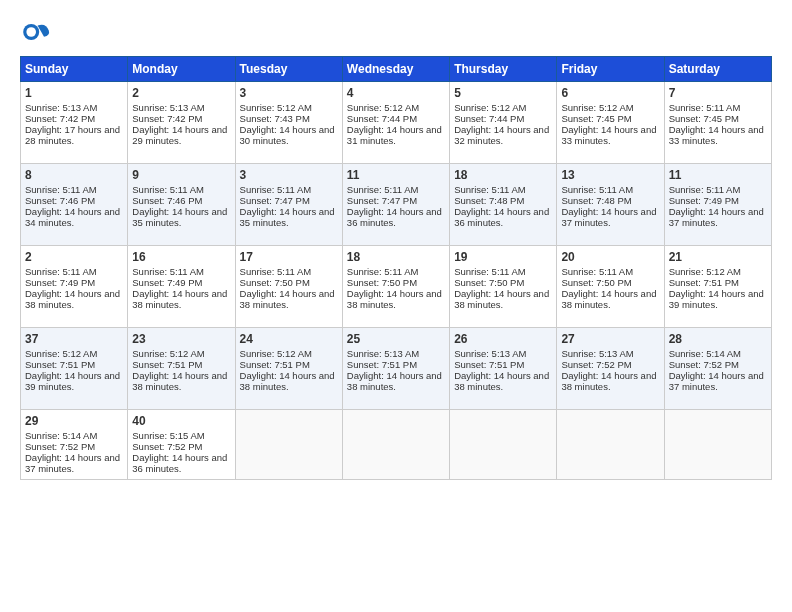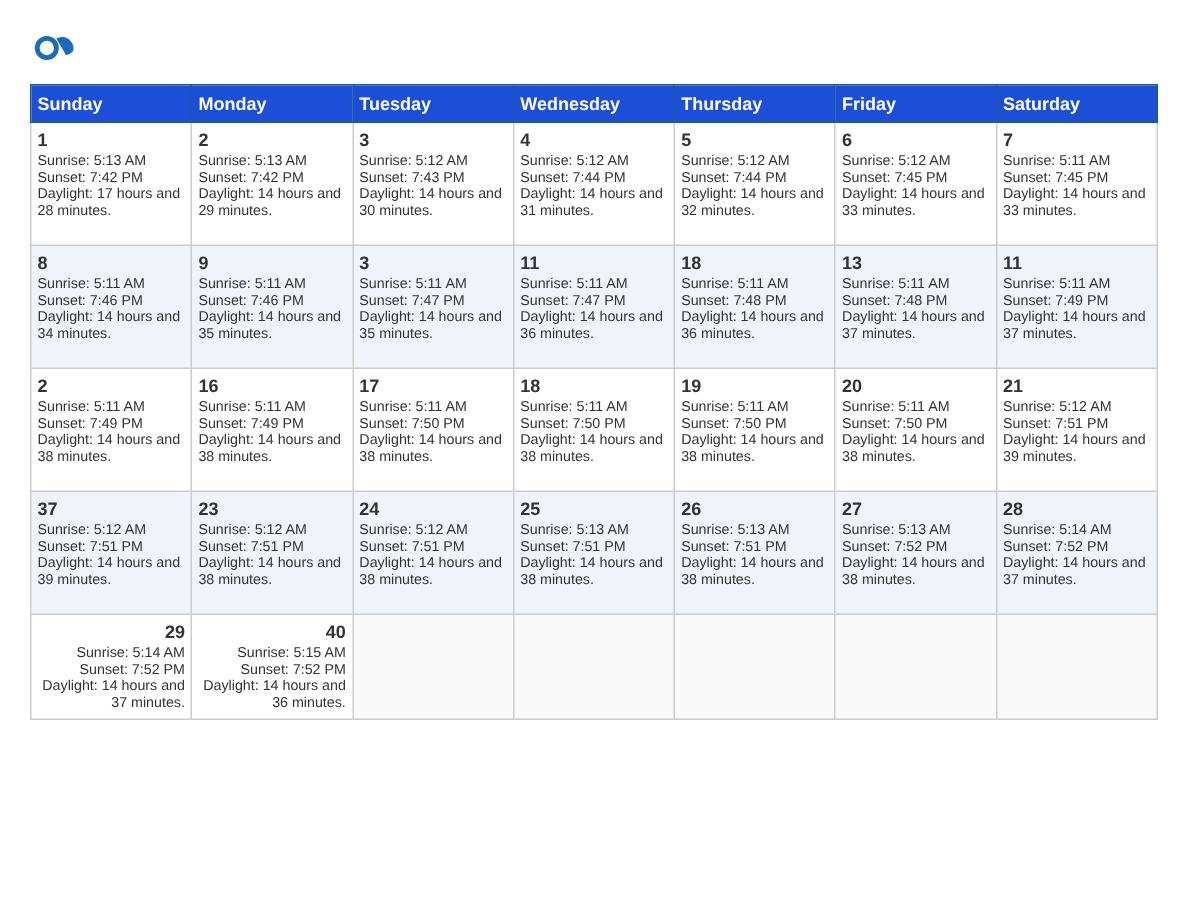--- a/index.html
+++ b/index.html
@@ -78,21 +78,20 @@
       font-size: 12px;
       font-weight: bold;
       display: block;
       margin-bottom: 2px;
     }
     .empty-cell {
       background: #f9f9f9 !important;
     }
     .last-row td {
       height: 70px;
-      text-align: right;
     }
   </style>
 </head>
 <body>
 
 <div class="page">
   <div class="header">
     <div class="logo">
       <svg class="logo-icon" viewBox="0 0 40 40">
         <circle cx="14" cy="20" r="10" fill="#1a6bbf"></circle>

